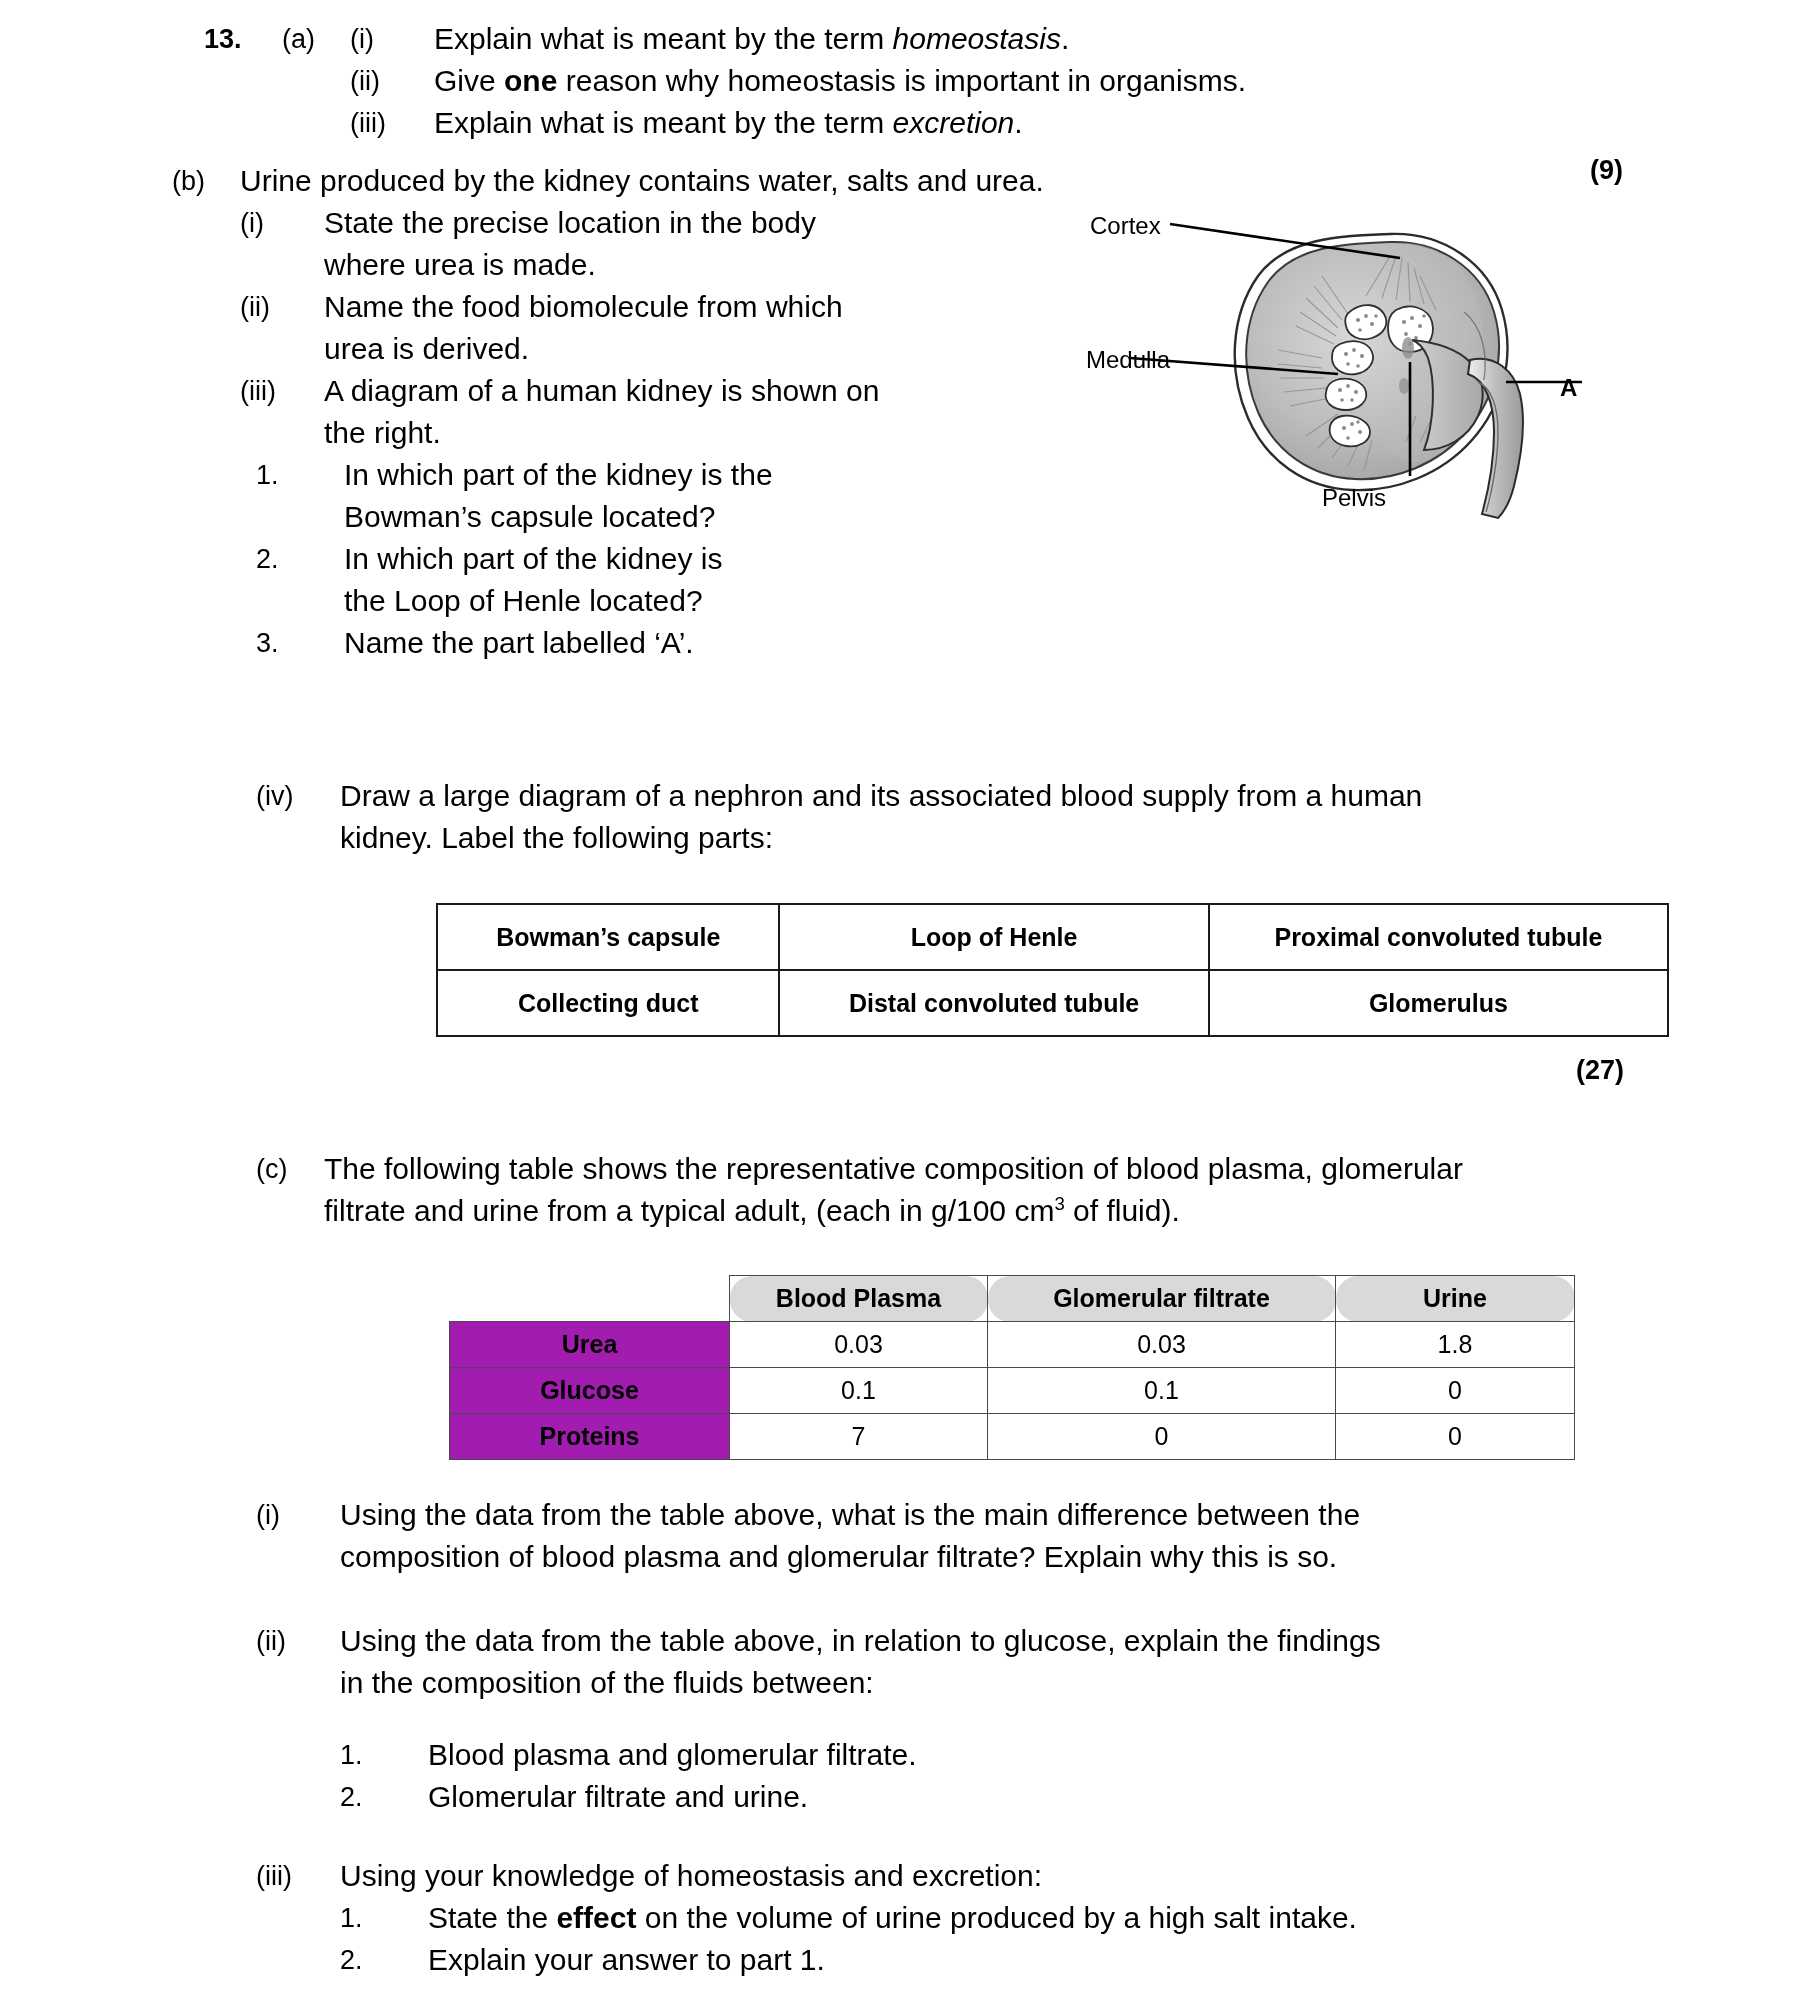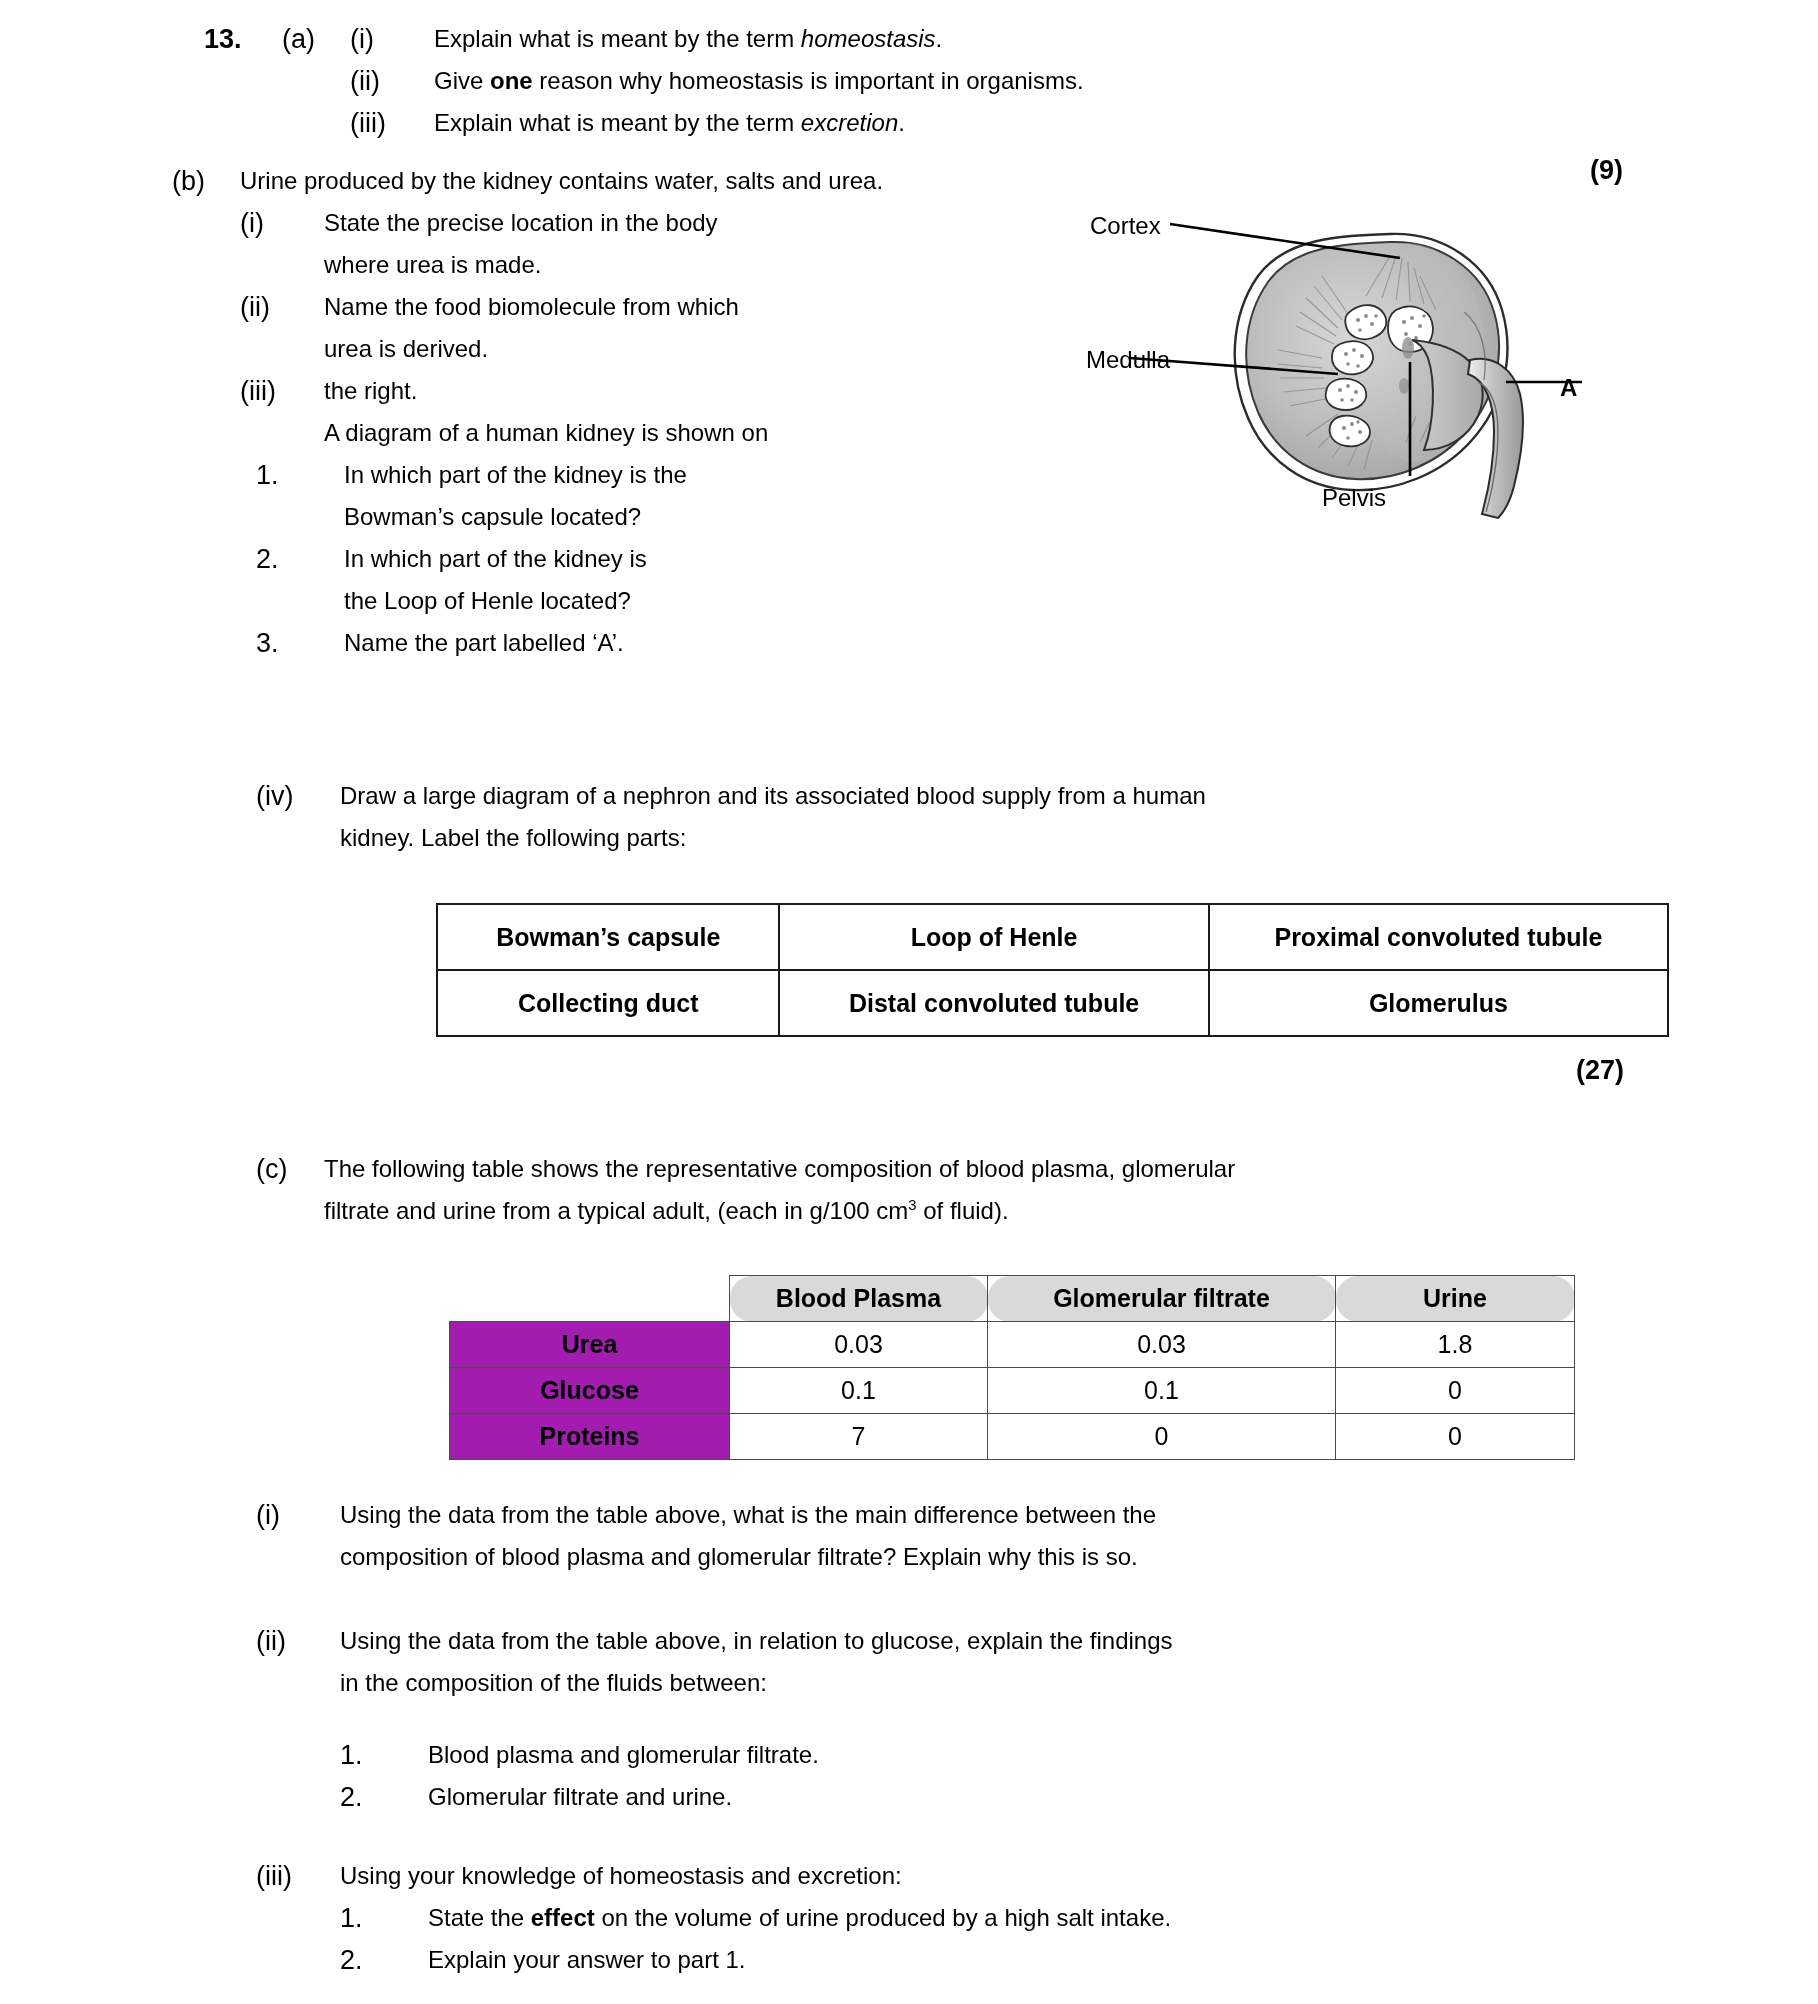--- a/index.html
+++ b/index.html
@@ -15,21 +15,21 @@
   }
 
   .page { position: relative; width: 1818px; height: 2004px; }
 
   
   .row { display: flex; align-items: flex-start; }
   .qnum { width: 78px; font-weight: bold; font-size: 27px; line-height: 42px; flex: 0 0 78px; margin-left: 32px; }
   .lvl-a { width: 68px; font-size: 27px; line-height: 42px; flex: 0 0 68px; }
   .lvl-rn { width: 84px; font-size: 27px; line-height: 42px; flex: 0 0 84px; }
   .lvl-num { width: 88px; font-size: 27px; line-height: 42px; flex: 0 0 88px; }
-  .txt { font-size: 24px; line-height: 42px; }
+  .txt { font-size: 30px; line-height: 42px; }
   .txt em { font-style: italic; }
   .txt b { font-weight: bold; }
 
   .block-a { position: absolute; left: 172px; top: 18px; width: 1480px; }
   .marks { position: absolute; font-size: 27px; font-weight: bold; }
 
   .block-b { position: absolute; left: 172px; top: 160px; width: 900px; }
 
   .sub-list { margin-left: 84px; }
 
@@ -139,22 +139,22 @@
       <div class="txt">
         <div>Name the food biomolecule from which</div>
         <div>urea is derived.</div>
       </div>
     </div>
 
     <div class="row">
       <div class="lvl-a"></div>
       <div class="lvl-rn">(iii)</div>
       <div class="txt">
+        <div>A diagram of a human kidney is shown on</div>
         <div>the right.</div>
-        <div>A diagram of a human kidney is shown on</div>
       </div>
     </div>
 
     <div class="sub-list">
       <div class="row">
         <div class="lvl-num">1.</div>
         <div class="txt">
           <div>In which part of the kidney is the</div>
           <div>Bowman’s capsule located?</div>
         </div>

